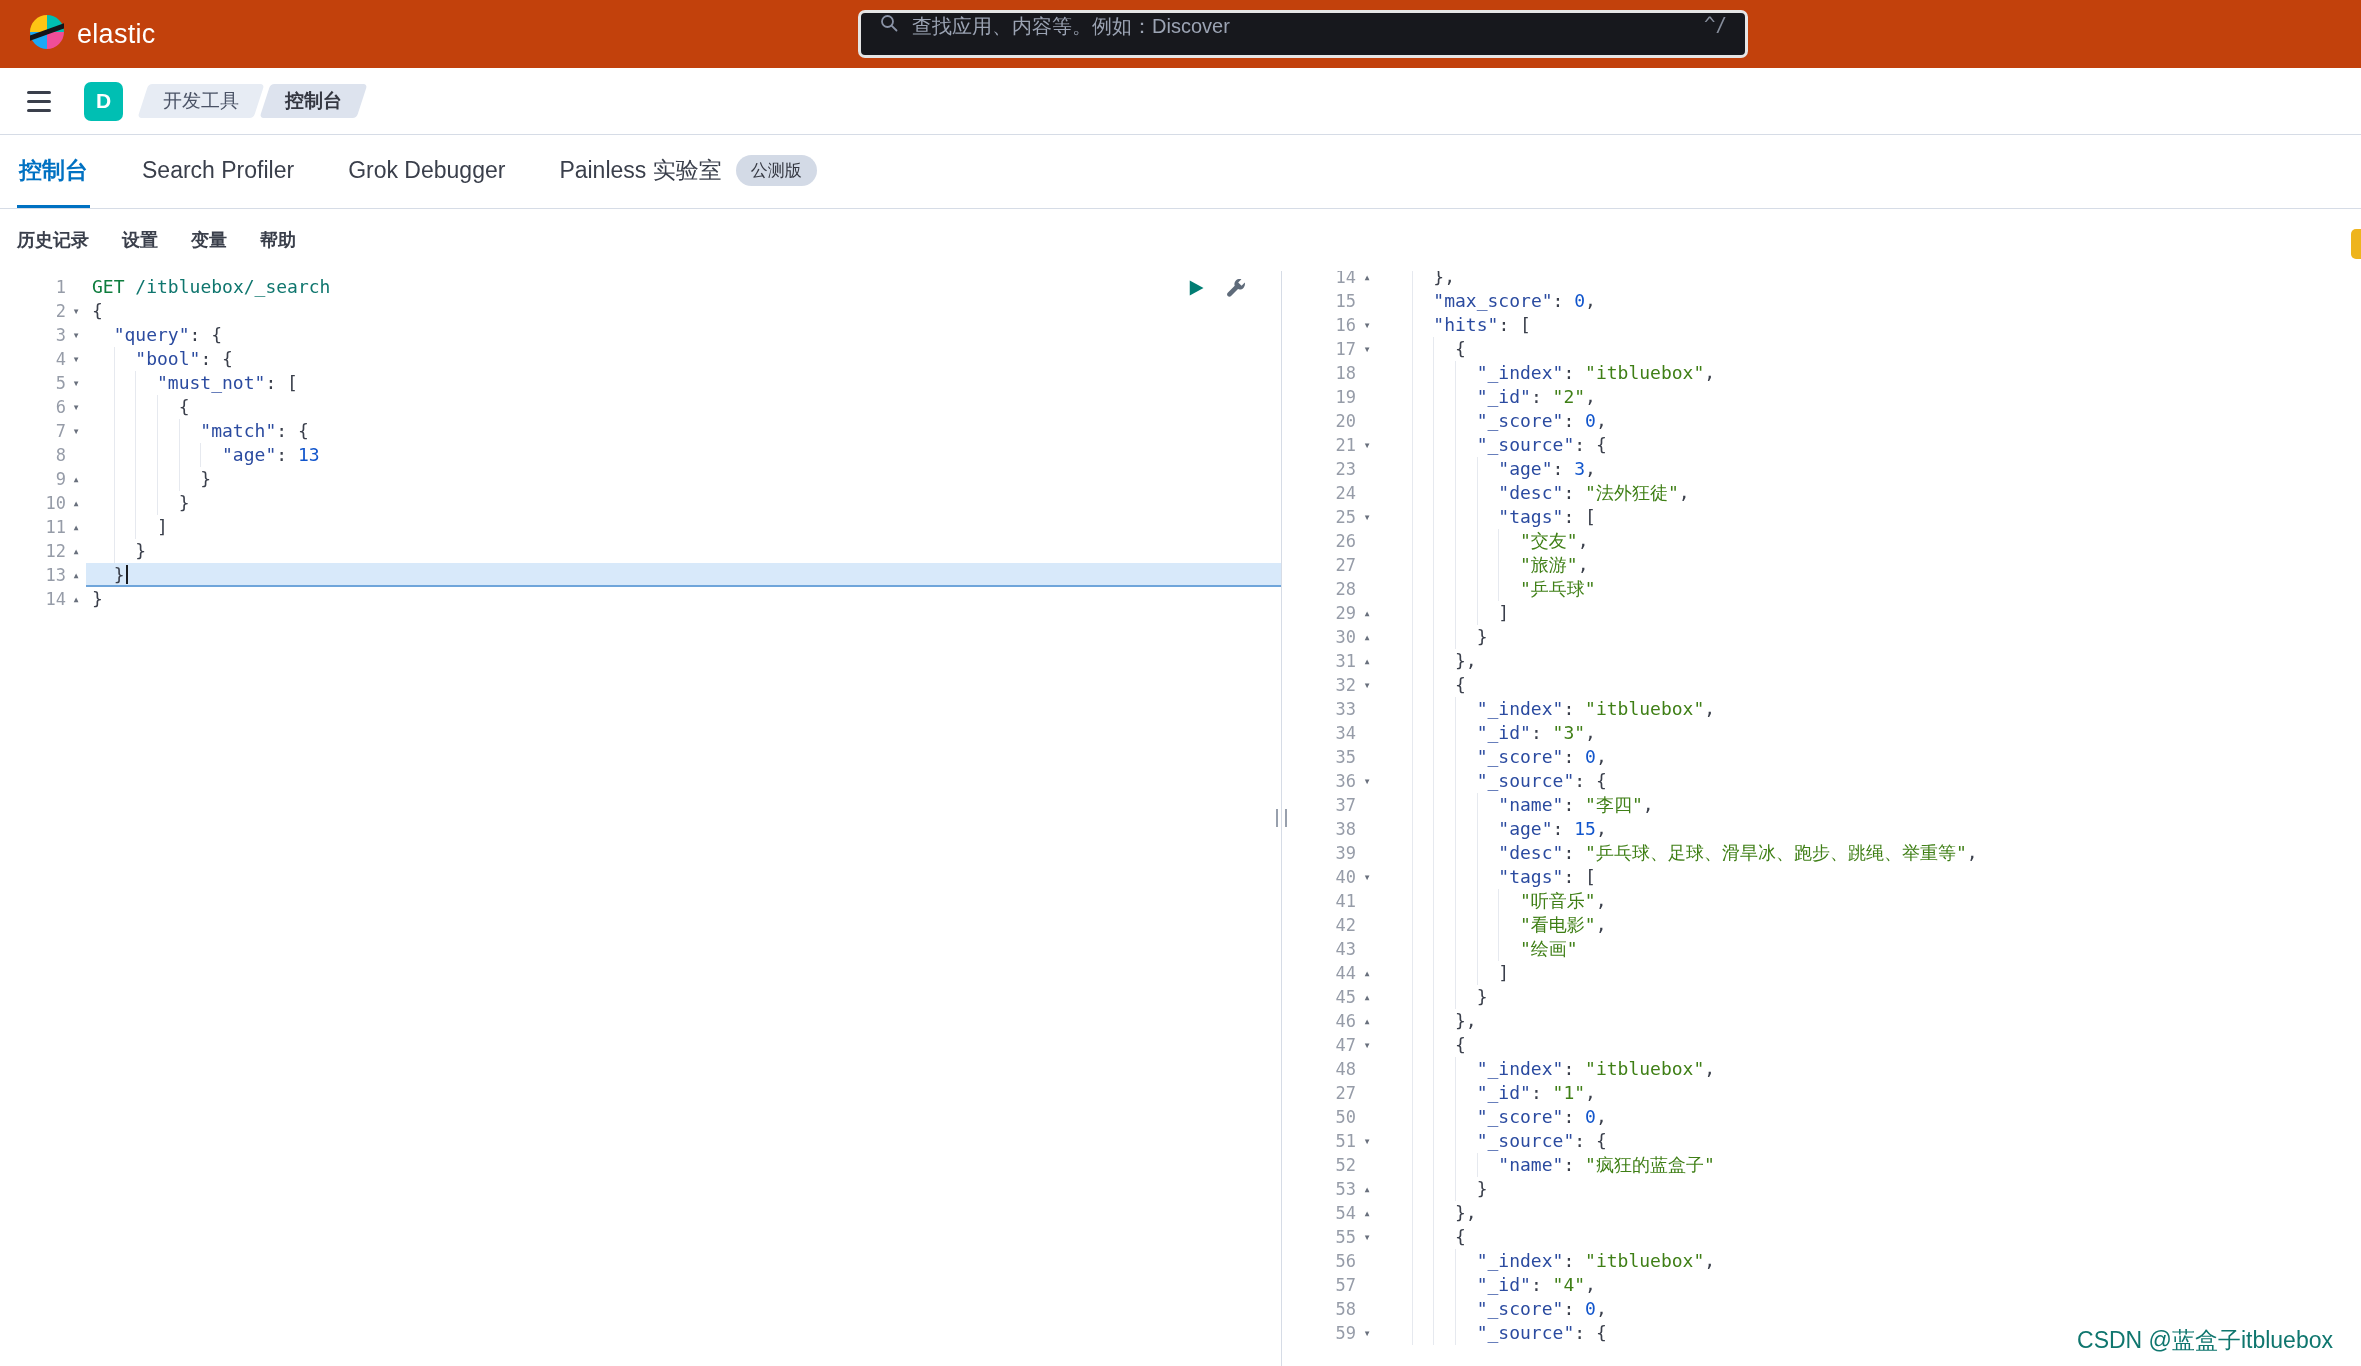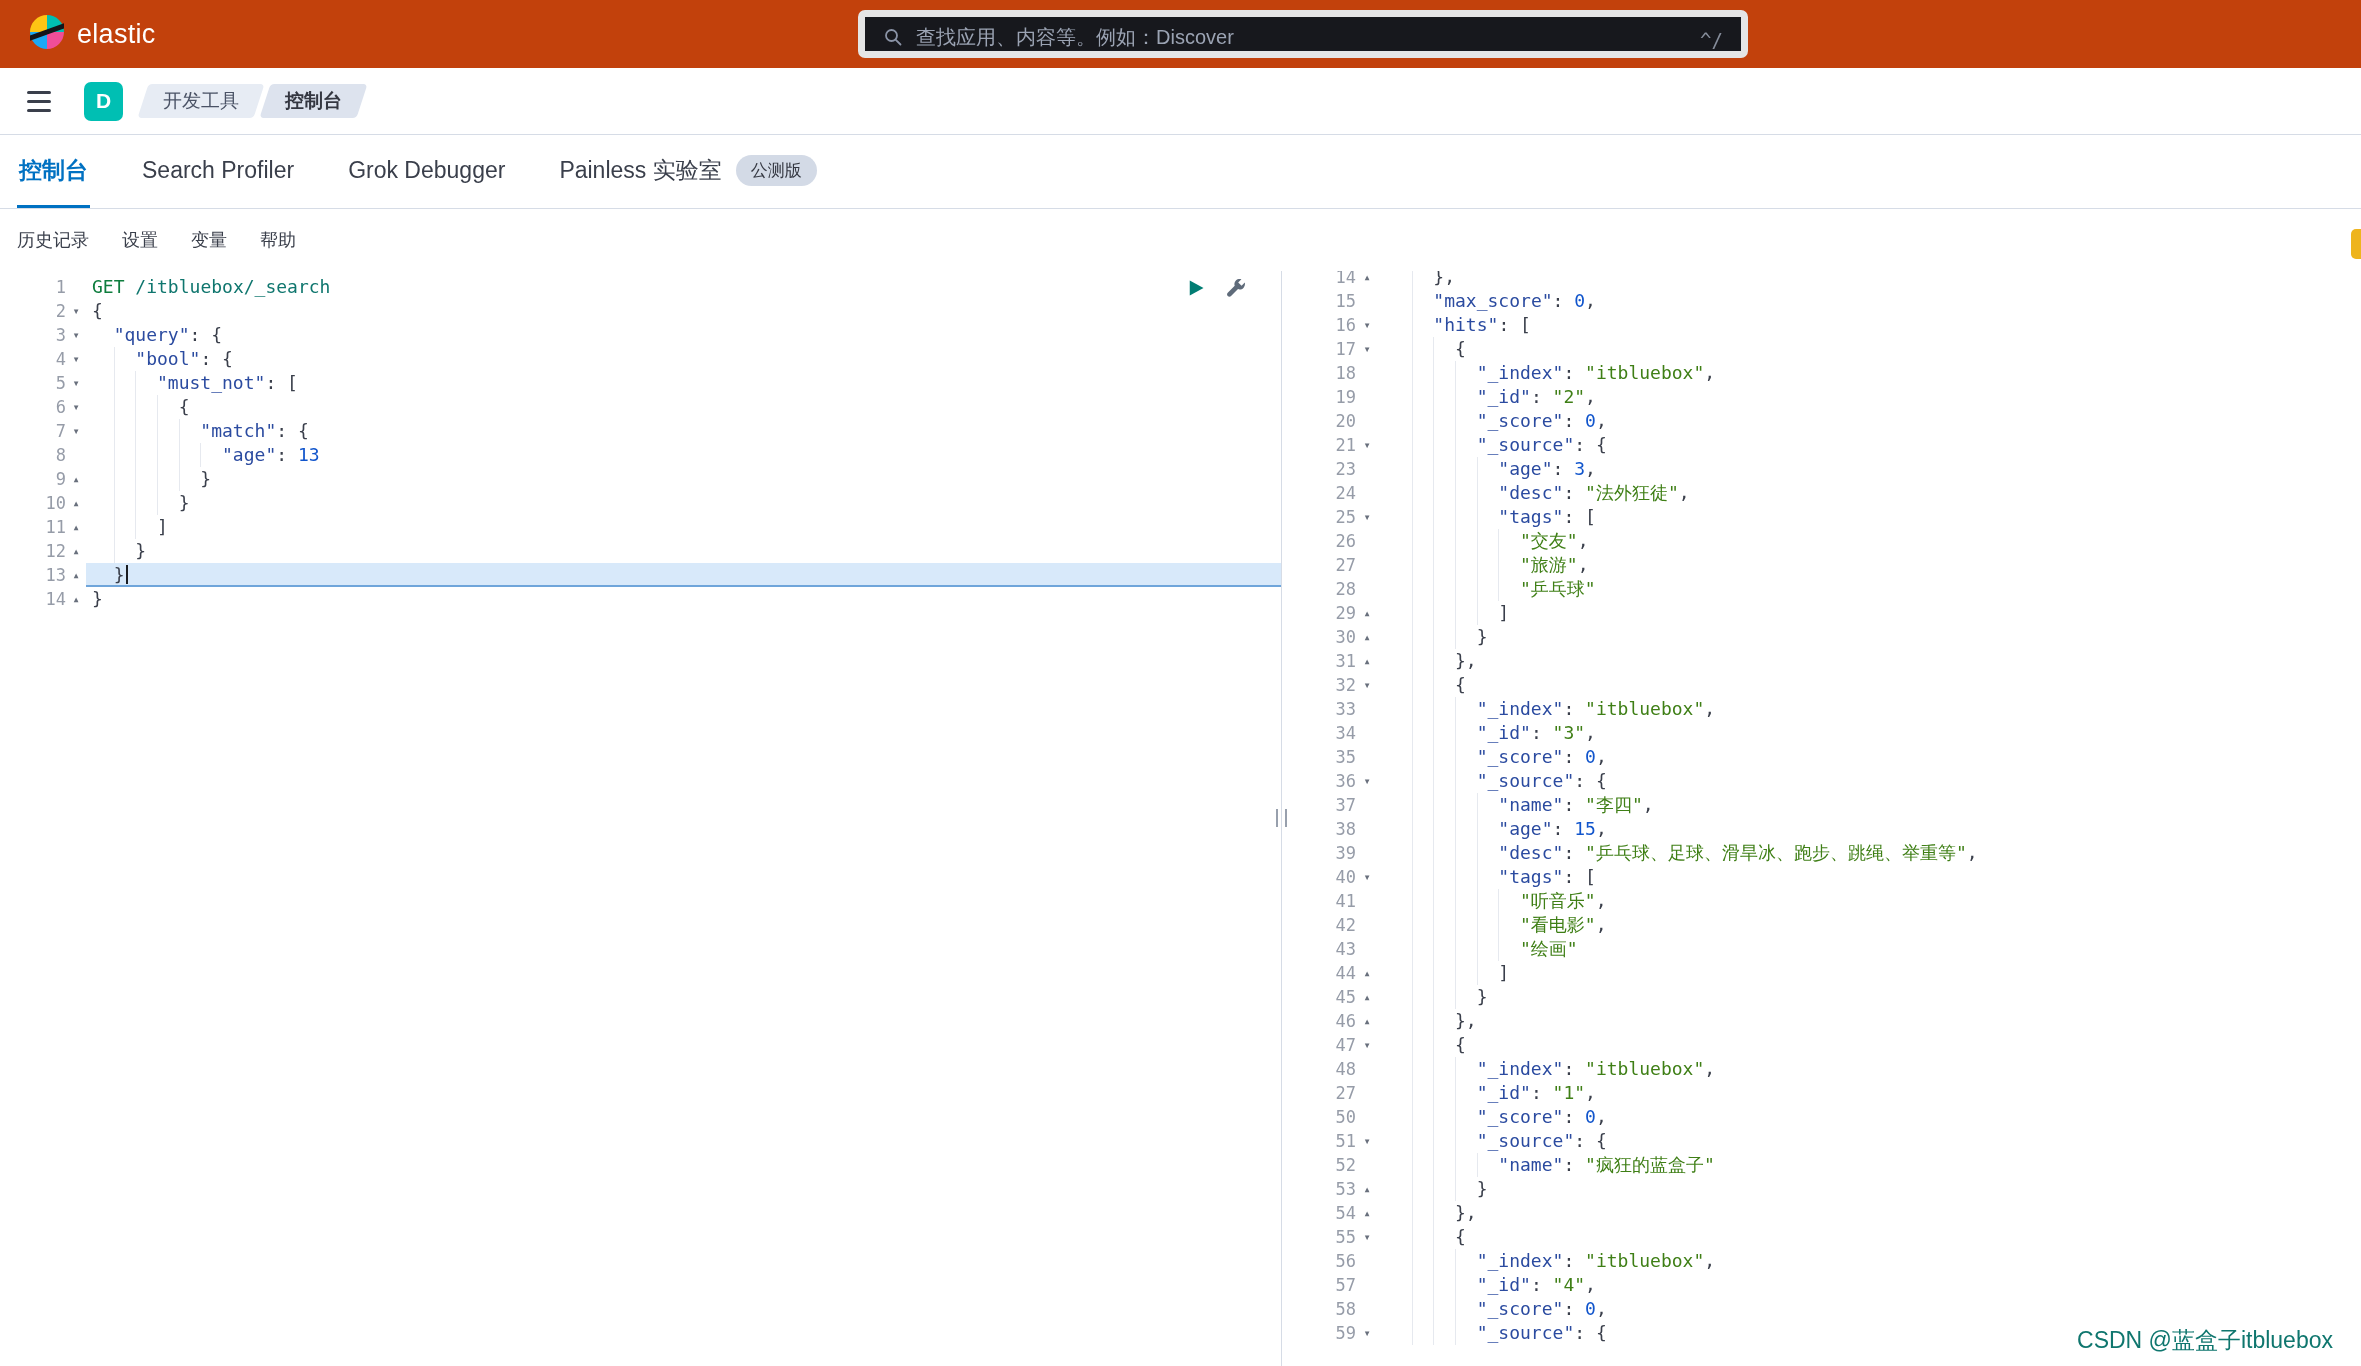--- a/index.html
+++ b/index.html
@@ -5,21 +5,21 @@
   *{box-sizing:border-box;margin:0;padding:0;}
   html,body{width:2361px;height:1366px;}
   body{position:relative;overflow:hidden;background:#fff;
        font-family:"Liberation Sans","DejaVu Sans",sans-serif;color:#343741;}
 
   
   .topbar{position:absolute;top:0;left:0;width:100%;height:68px;background:#c2410c;}
   .logo{position:absolute;left:30px;top:0;height:68px;display:flex;align-items:center;gap:13px;}
   .logo-text{color:#fff;font-size:27px;font-weight:500;letter-spacing:.3px;}
   .searchbox{position:absolute;left:858px;top:10px;width:890px;height:48px;background:#17181d;
-             border:7px solid #e5e5e5;border-radius:7px;display:flex;align-items:flex-end;
+             border:3px solid #e5e5e5;border-radius:7px;display:flex;align-items:flex-start;
              padding:0 18px;gap:13px;cursor:pointer;}
   .search-ph{color:#9ba3b3;font-size:20px;}
   .search-hint{margin-left:auto;color:#868d9b;font-size:19px;font-family:"DejaVu Sans Mono",monospace;}
 
   
   .crumbbar{position:absolute;top:68px;left:0;width:100%;height:67px;background:#fff;
             border-bottom:1px solid #d6dce6;display:flex;align-items:center;padding-left:20px;}
   .hamburger{width:38px;height:38px;display:flex;flex-direction:column;justify-content:center;
              gap:6px;background:none;border:none;cursor:pointer;padding:7px;}
   .hamburger i{display:block;height:3px;background:#3a3f4b;border-radius:2px;}
@@ -37,21 +37,21 @@
           display:flex;align-items:stretch;padding-left:17px;gap:50px;background:#fff;}
   .tab{display:flex;align-items:center;font-size:23px;font-weight:500;color:#3a3f4b;
        border-bottom:3px solid transparent;padding:0 2px;cursor:pointer;white-space:nowrap;}
   .tab.active{color:#0071c2;font-weight:600;border-bottom-color:#0071c2;}
   .beta-badge{margin-left:14px;background:#d3dae6;border-radius:16px;padding:4px 15px;
               font-size:17px;font-weight:500;color:#343741;}
 
   
   .menubar{position:absolute;top:209px;left:0;width:100%;height:62px;display:flex;
            align-items:center;gap:33px;padding-left:17px;background:#fff;}
-  .menu-item{font-size:18px;font-weight:400;color:#3a3f4b;cursor:pointer;background:none;border:none;}
+  .menu-item{font-size:18px;font-weight:700;color:#3a3f4b;cursor:pointer;background:none;border:none;}
 
   
   .editor{position:absolute;top:271px;left:0;right:0;bottom:0;background:#fff;
           font-family:"DejaVu Sans Mono",monospace;font-size:18px;color:#3a3f4b;}
   .pane{position:absolute;top:0;bottom:0;overflow:hidden;padding-top:4px;cursor:text;}
   #left-pane{left:0;width:1281px;}
   #right-pane{left:1282px;right:0;}
   #right-pane .line:first-child{margin-top:-10px;}
   .line{display:flex;height:24px;line-height:24px;}
   .lnum{flex:none;width:66px;text-align:right;color:#969ca8;font-size:17px;}

